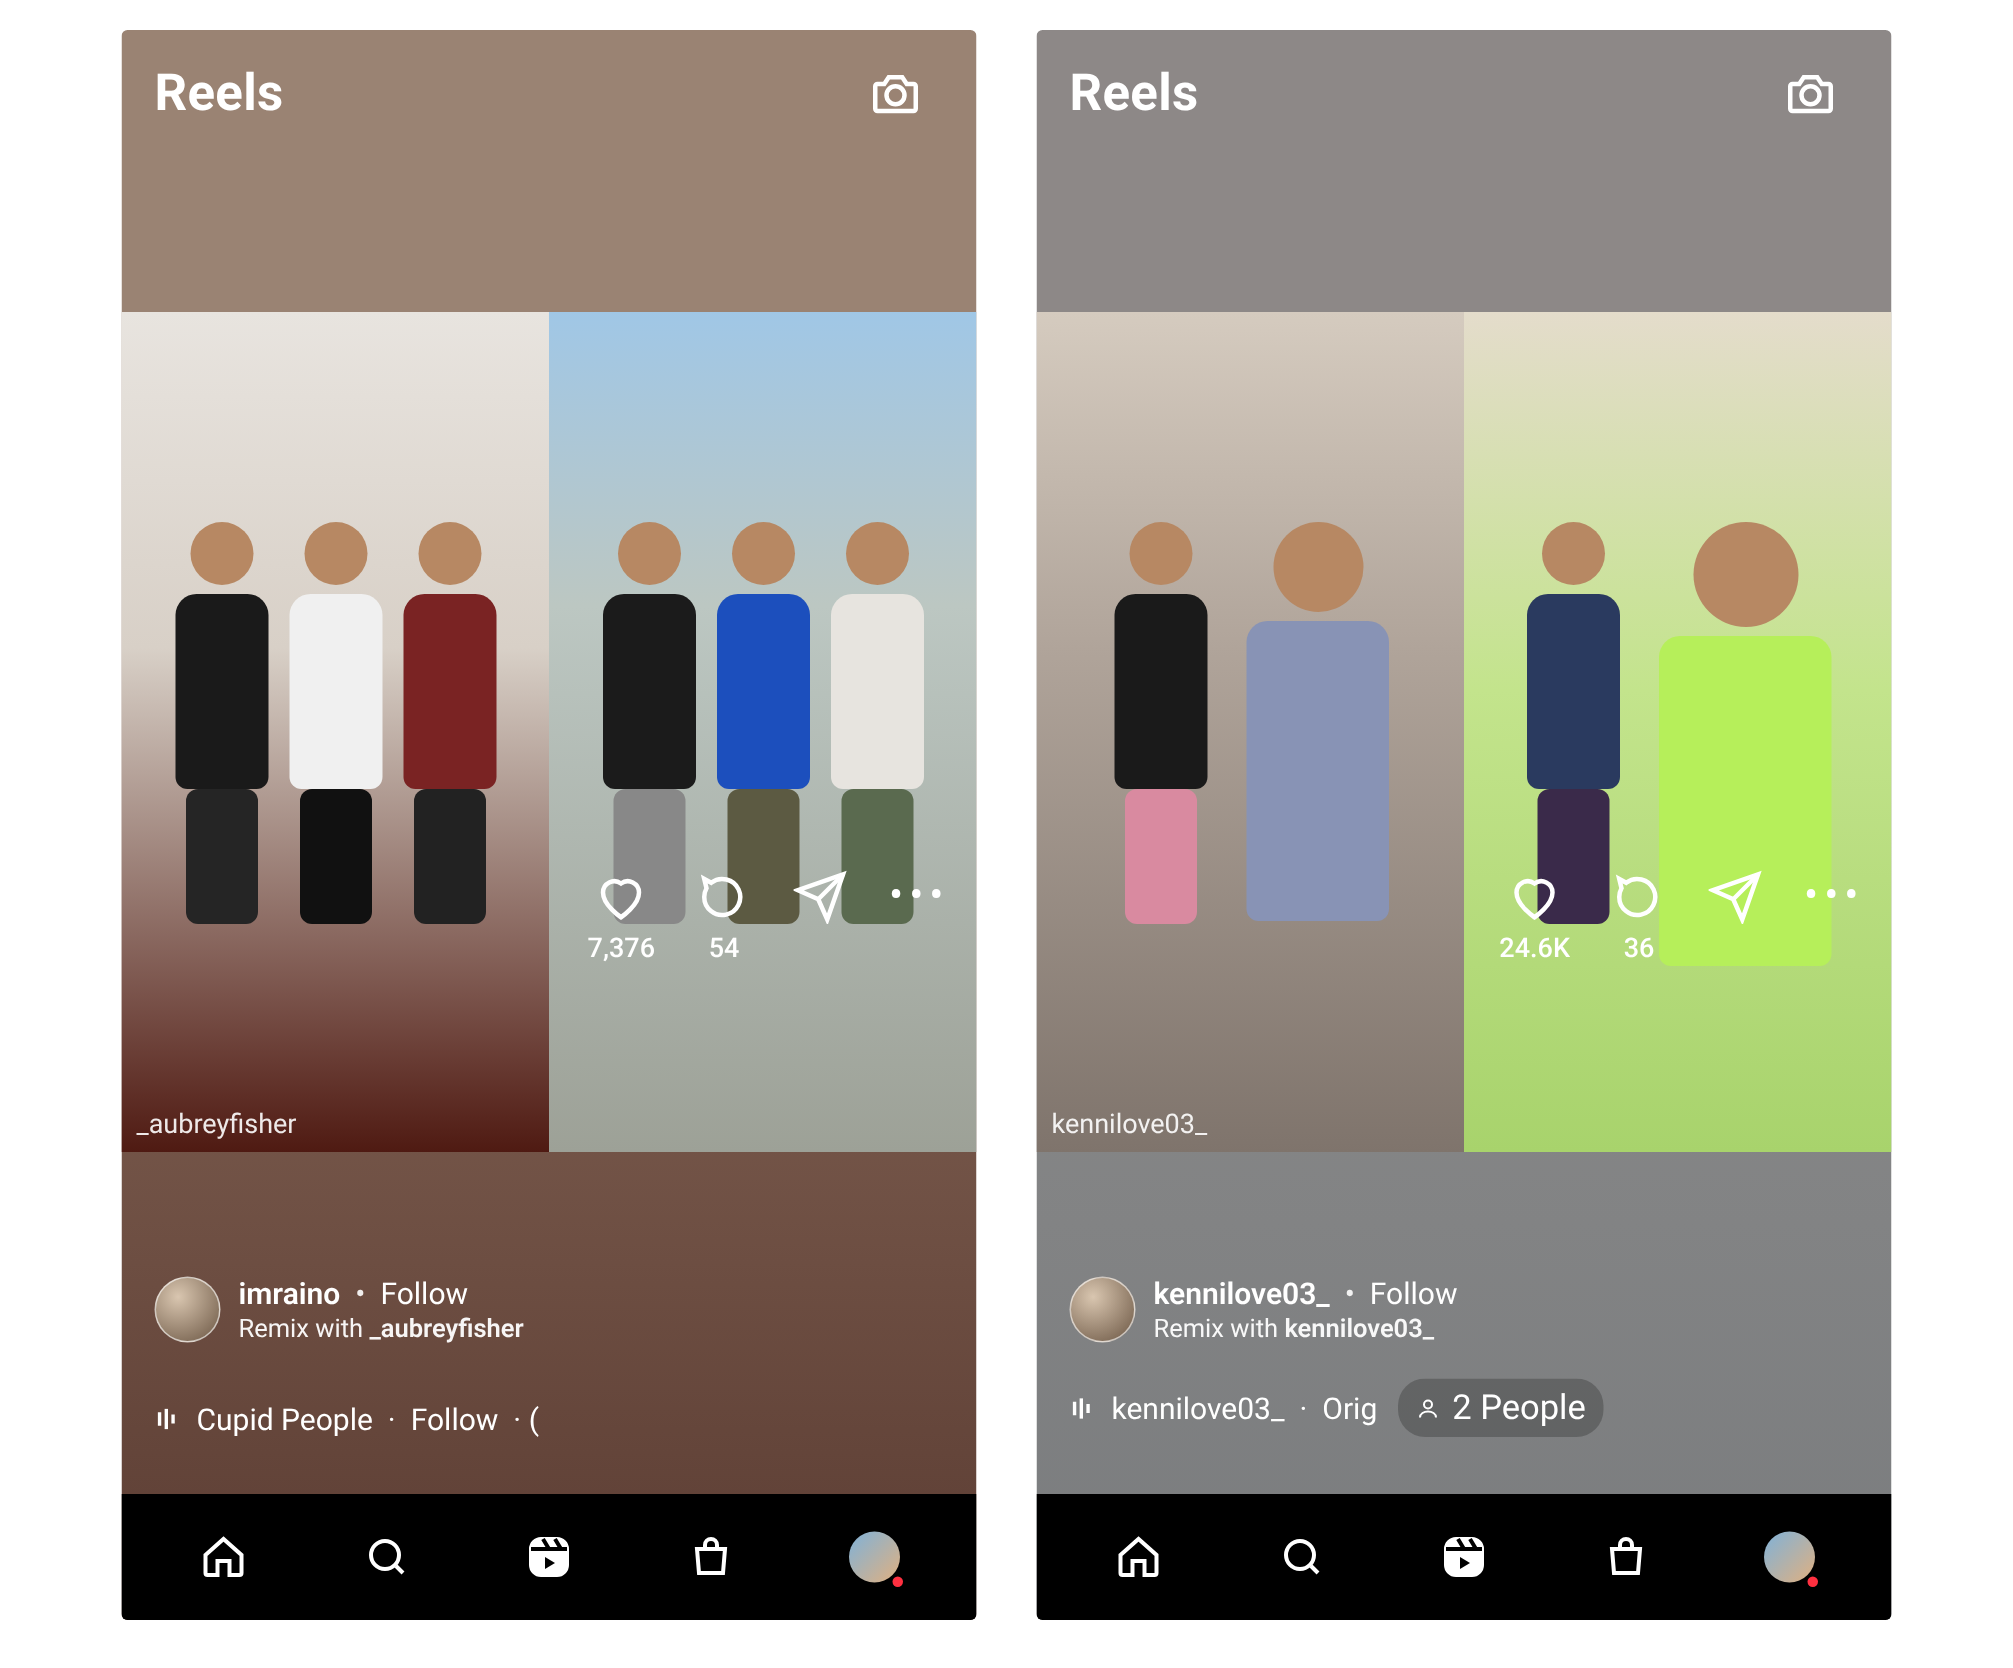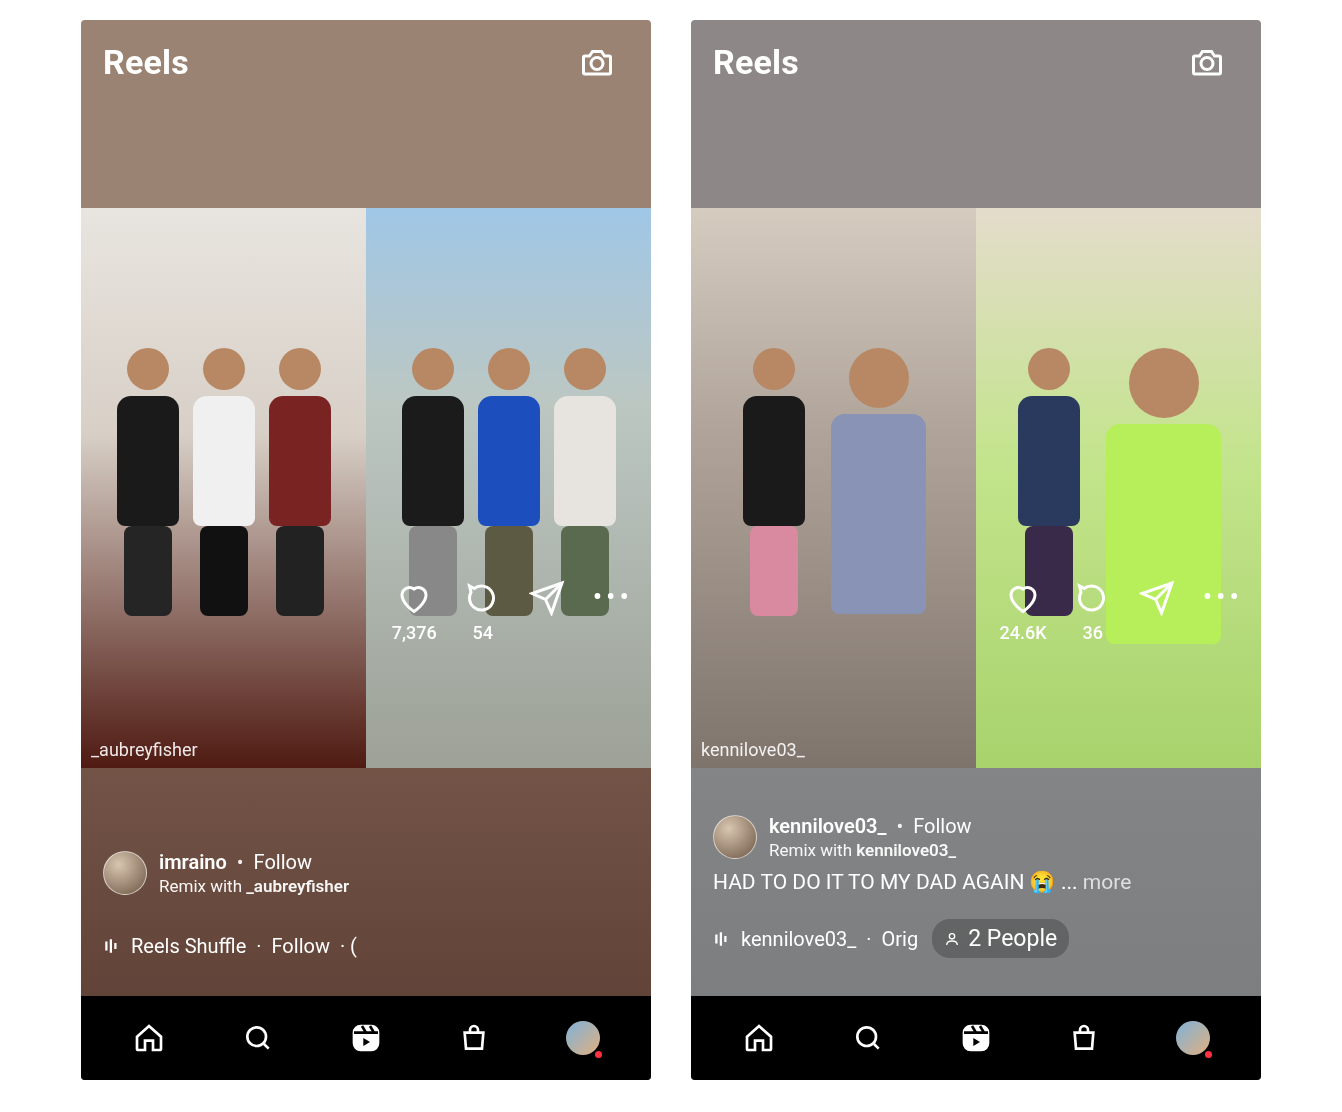--- a/index.html
+++ b/index.html
@@ -246,21 +246,21 @@
       </div>
     </div>
 
     <div class="audio-row">
       <div class="audio-pill">
         <svg viewBox="0 0 24 24">
             <rect x="3" y="6" width="3" height="12" fill="#fff"></rect>
             <rect x="9" y="3" width="3" height="18" fill="#fff"></rect>
             <rect x="15" y="8" width="3" height="8" fill="#fff"></rect>
           </svg>
-        <span>Reels Shuffle</span>
+        <span>Cupid People</span>
         <span>·</span>
         <span>Follow</span>
         <span>· (</span>
       </div>
     </div>
 
   </div>
 
   <div class="navbar">
     <div class="nav-btn">
@@ -372,25 +372,20 @@
             <span class="dot">•</span>
             <span class="follow">Follow</span>
           </div>
           <div class="remix-line">
             <span>Remix with</span>
             <span> </span>
             <span class="remix-user">kennilove03_</span>
           </div>
         </div>
       </div>
-      <div class="caption">
-        <span>HAD TO DO IT TO MY DAD AGAIN 😭 ...</span>
-        <span> </span>
-        <span class="more">more</span>
-      </div>
     </div>
 
     <div class="audio-row">
       <div class="audio-pill">
         <svg viewBox="0 0 24 24">
             <rect x="3" y="6" width="3" height="12" fill="#fff"></rect>
             <rect x="9" y="3" width="3" height="18" fill="#fff"></rect>
             <rect x="15" y="8" width="3" height="8" fill="#fff"></rect>
           </svg>
         <span>kennilove03_</span>

